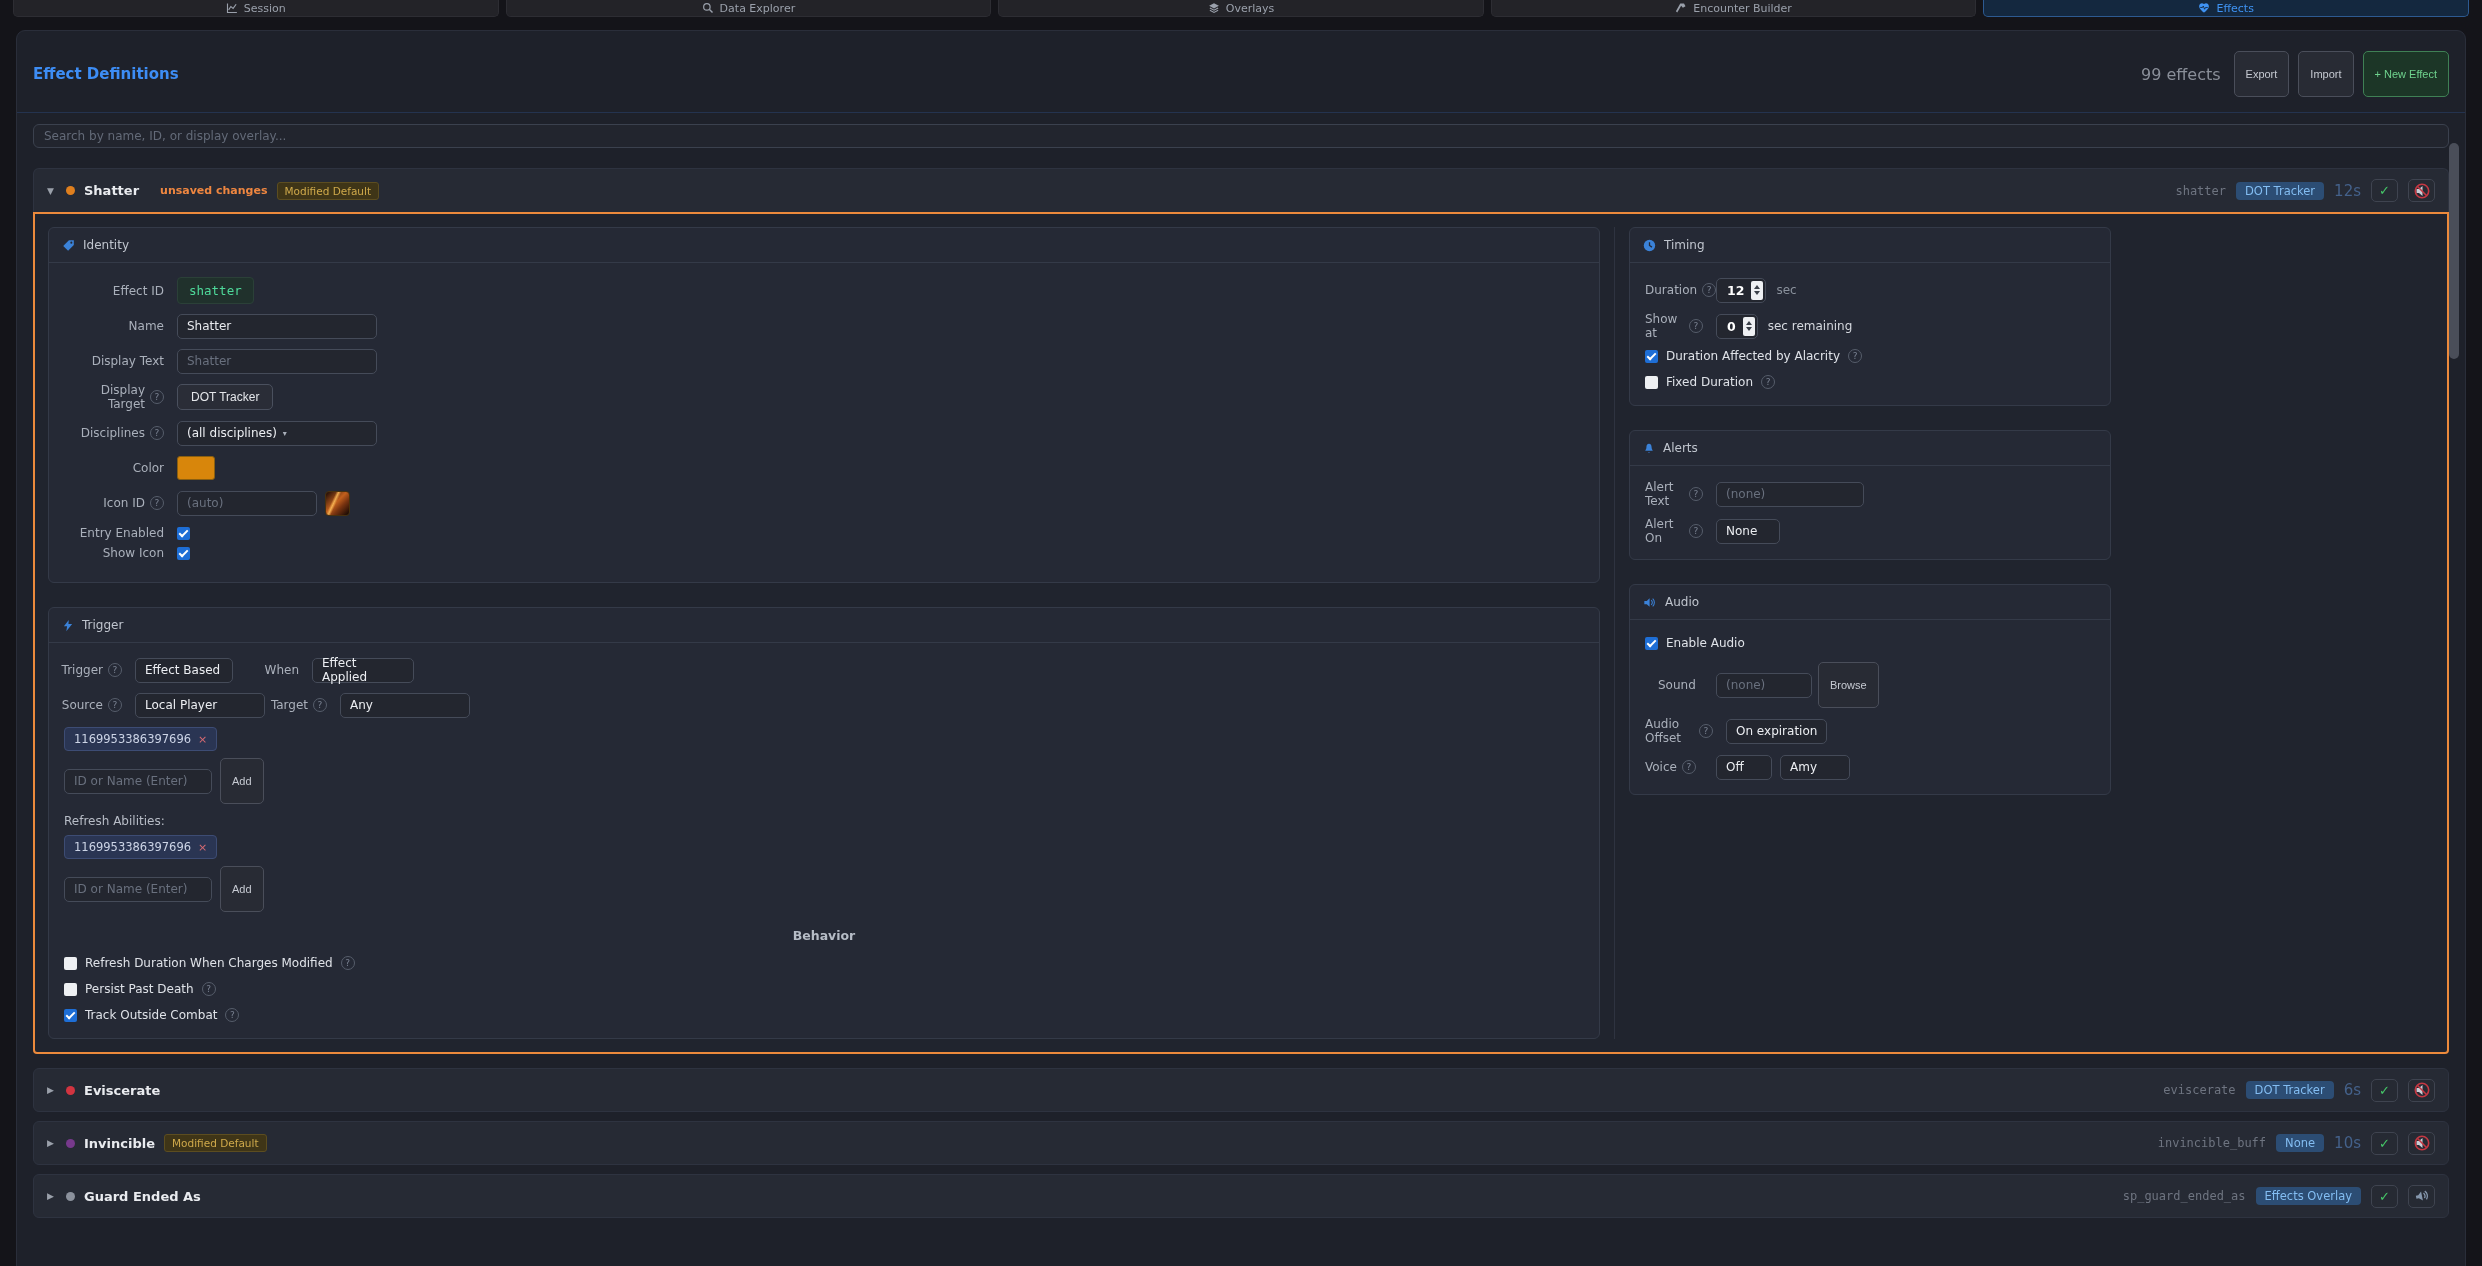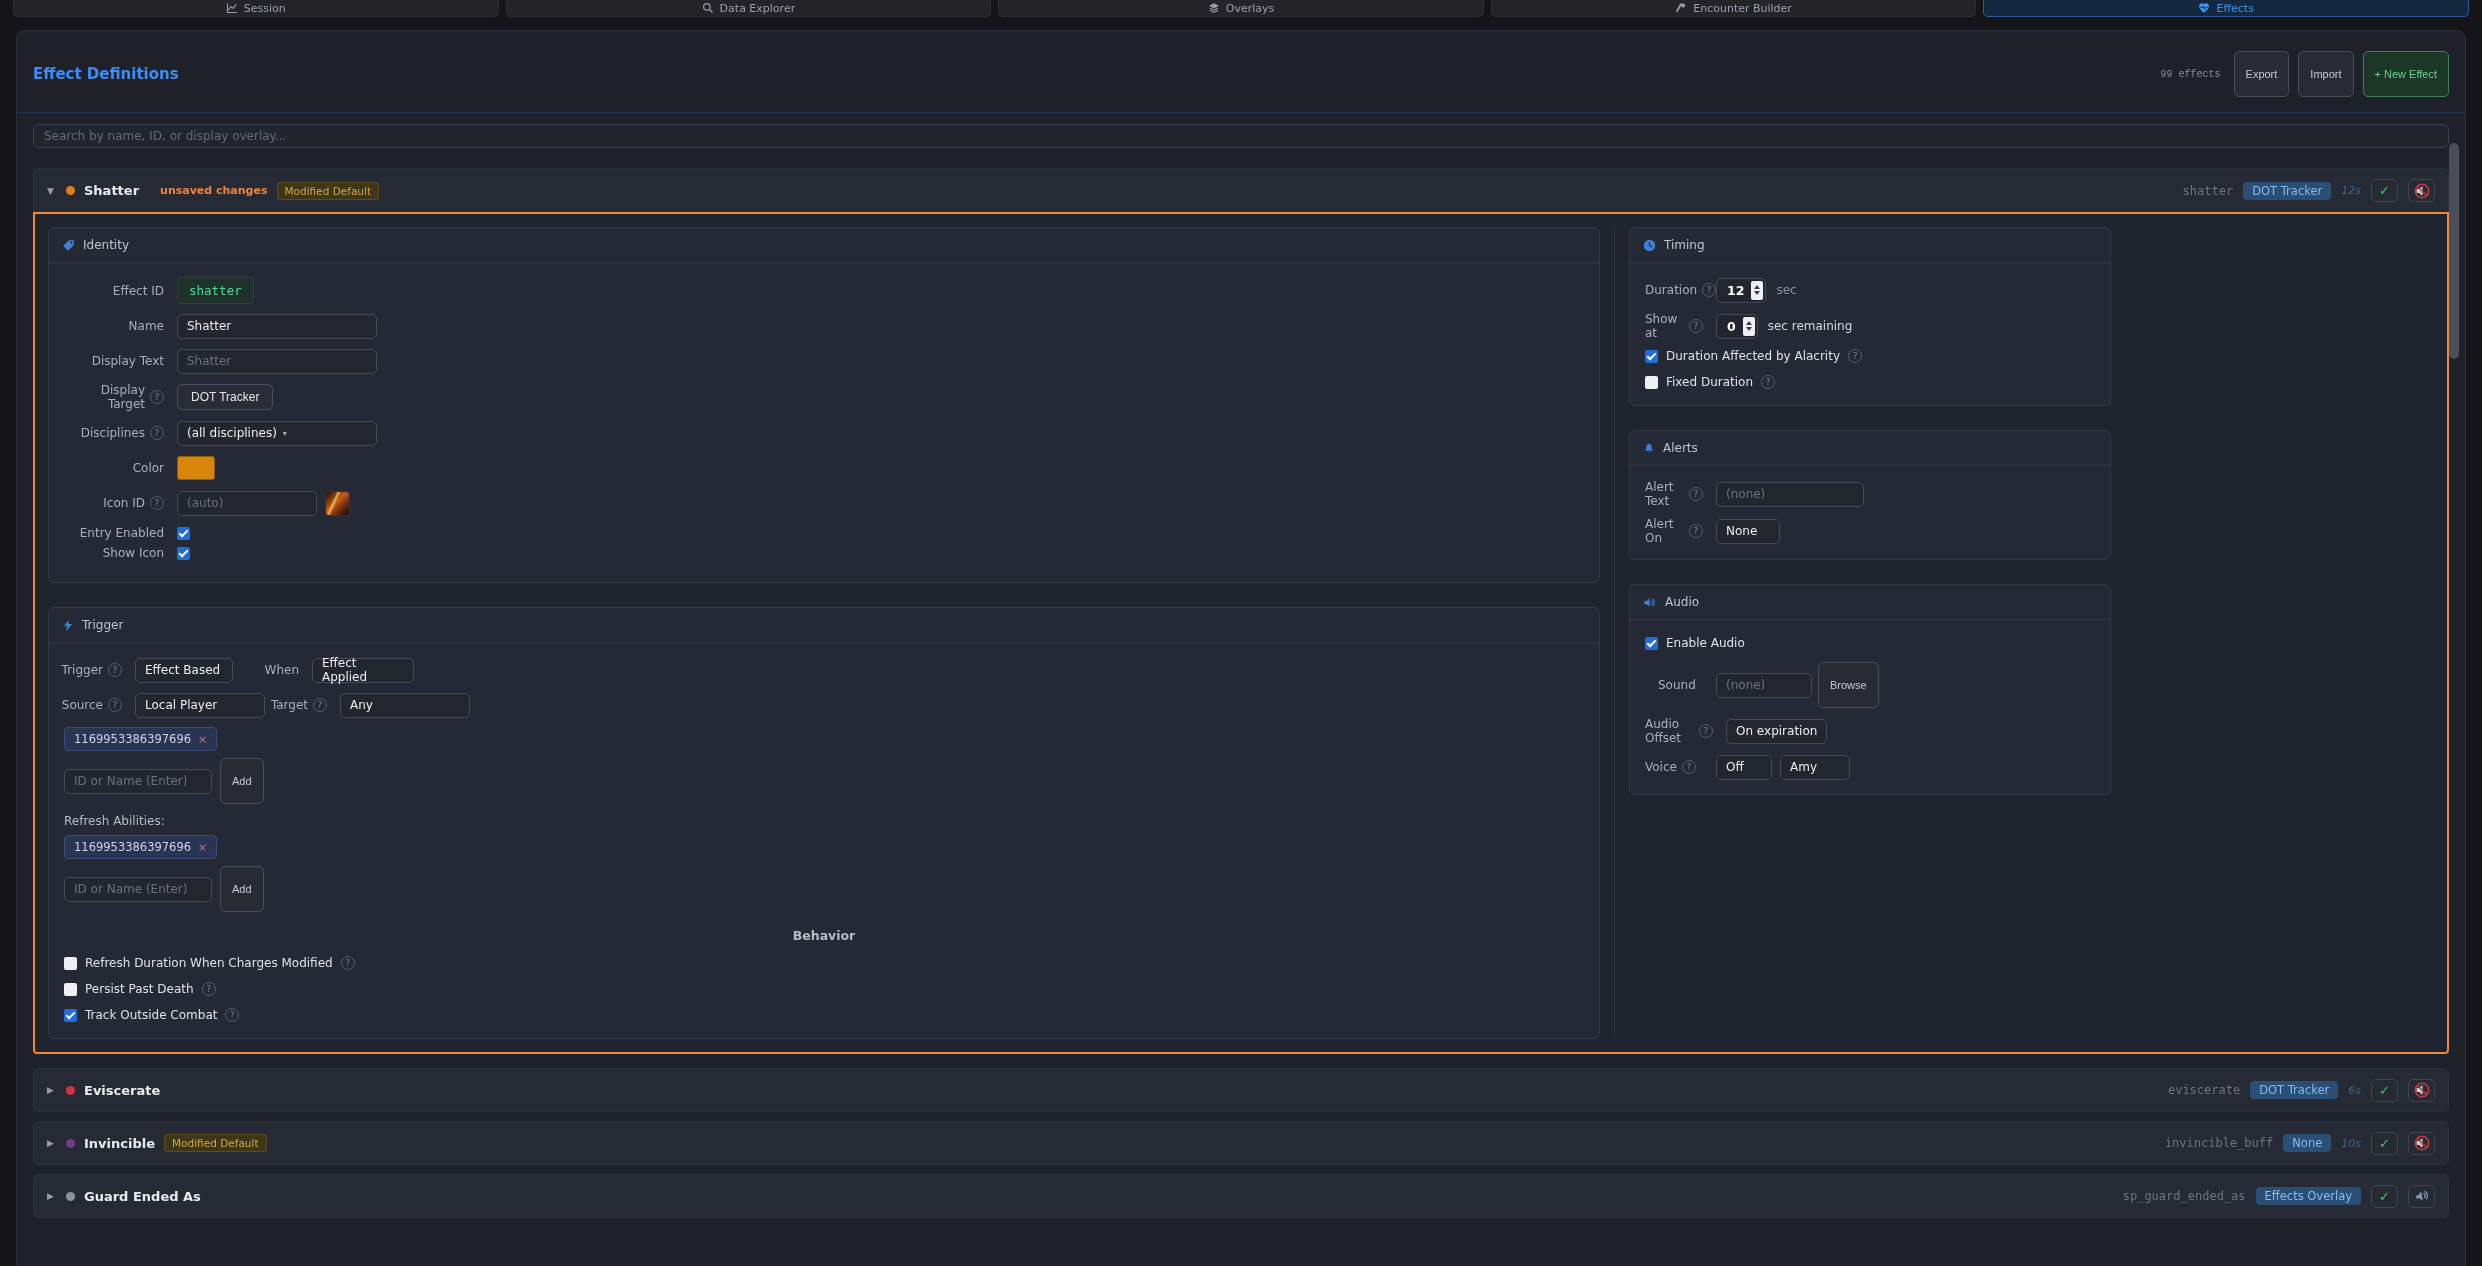--- a/index.html
+++ b/index.html
@@ -19,21 +19,21 @@
   .nav-tab svg { flex:0 0 auto; }
   .nav-tab.active { background:#14283f; border-color:#2d5a91; color:#3f93f3; }
   
   .panel {
     position:absolute; left:16px; top:30px; width:2450px; height:1400px;
     background:#1e212a; border:1px solid #2a2e3a; border-radius:9px 9px 0 0;
   }
   .panel-header { display:flex; align-items:center; padding:20px 16px 15px; border-bottom:1px solid #24334f; }
   .page-title { color:#3d8df5; font-size:15px; font-weight:bold; }
   .panel-header .right { margin-left:auto; display:flex; align-items:center; gap:9px; }
-  .count { color:#8a8f99; font-size:10px; margin-right:4px;font-family:Liberation Mono, monospace; }
+  .count { color:#8a8f99; font-size:16px; margin-right:4px; }
   .btn {
     display:inline-flex; align-items:center; justify-content:center;
     background:#282b34; border:1px solid #4a4e5a; border-radius:5px;
     color:#c6cad2; font-size:11px; padding:16px 11px; cursor:pointer; white-space:nowrap;
   }
   .btn.green { background:#1c3627; border-color:#3f8055; color:#6fd38e; }
   .btn.blue  { background:#20304b; border-color:#35517c; color:#5b9ce8; }
   .btn.red   { background:#392329; border-color:#6b3844; color:#e57b88; }
   .btn.savegreen { background:#203529; border-color:#3c6b4c; color:#72c98c; }
   
@@ -56,21 +56,21 @@
   .dot { width:9px; height:9px; border-radius:50%; flex:0 0 9px; }
   .row-name { color:#e9ebef; font-size:13px; font-weight:bold; }
   .unsaved { color:#ee8640; font-size:11px; font-weight:bold; margin-left:12px; }
   .mod-badge {
     background:#3f3517; border:1px solid #5c4d20; color:#cfa94b;
     font-size:10.5px; padding:2px 7px; border-radius:3px;
   }
   .row-right { margin-left:auto; display:flex; align-items:center; gap:10px; }
   .mono-id { font-family:"DejaVu Sans Mono","Liberation Mono",monospace; font-size:12px; color:#6e7480; }
   .overlay-badge { background:#2c4d74; color:#83bdf2; font-size:11.5px; padding:2px 9px; border-radius:4px; }
-  .dur-badge { color:#44618a; font-size:11px;font-style:italic; }
+  .dur-badge { color:#44618a; font-size:15px; }
   .icon-btn {
     width:27px; height:23px; display:flex; align-items:center; justify-content:center;
     background:#262a33; border:1px solid #3f4450; border-radius:5px; cursor:pointer;
   }
   .tick { color:#45c868; font-size:13px; font-weight:bold; line-height:1; }
   
   .editor { border:2px solid #ec8a3c; border-radius:0 0 4px 4px; background:#20242e; margin-bottom:14px; }
   .editor-body { display:flex; padding:13px; }
   .col-left { width:1552px; flex:0 0 1552px; }
   .col-divider { width:1px; background:#2e3340; margin:0 14px; }

